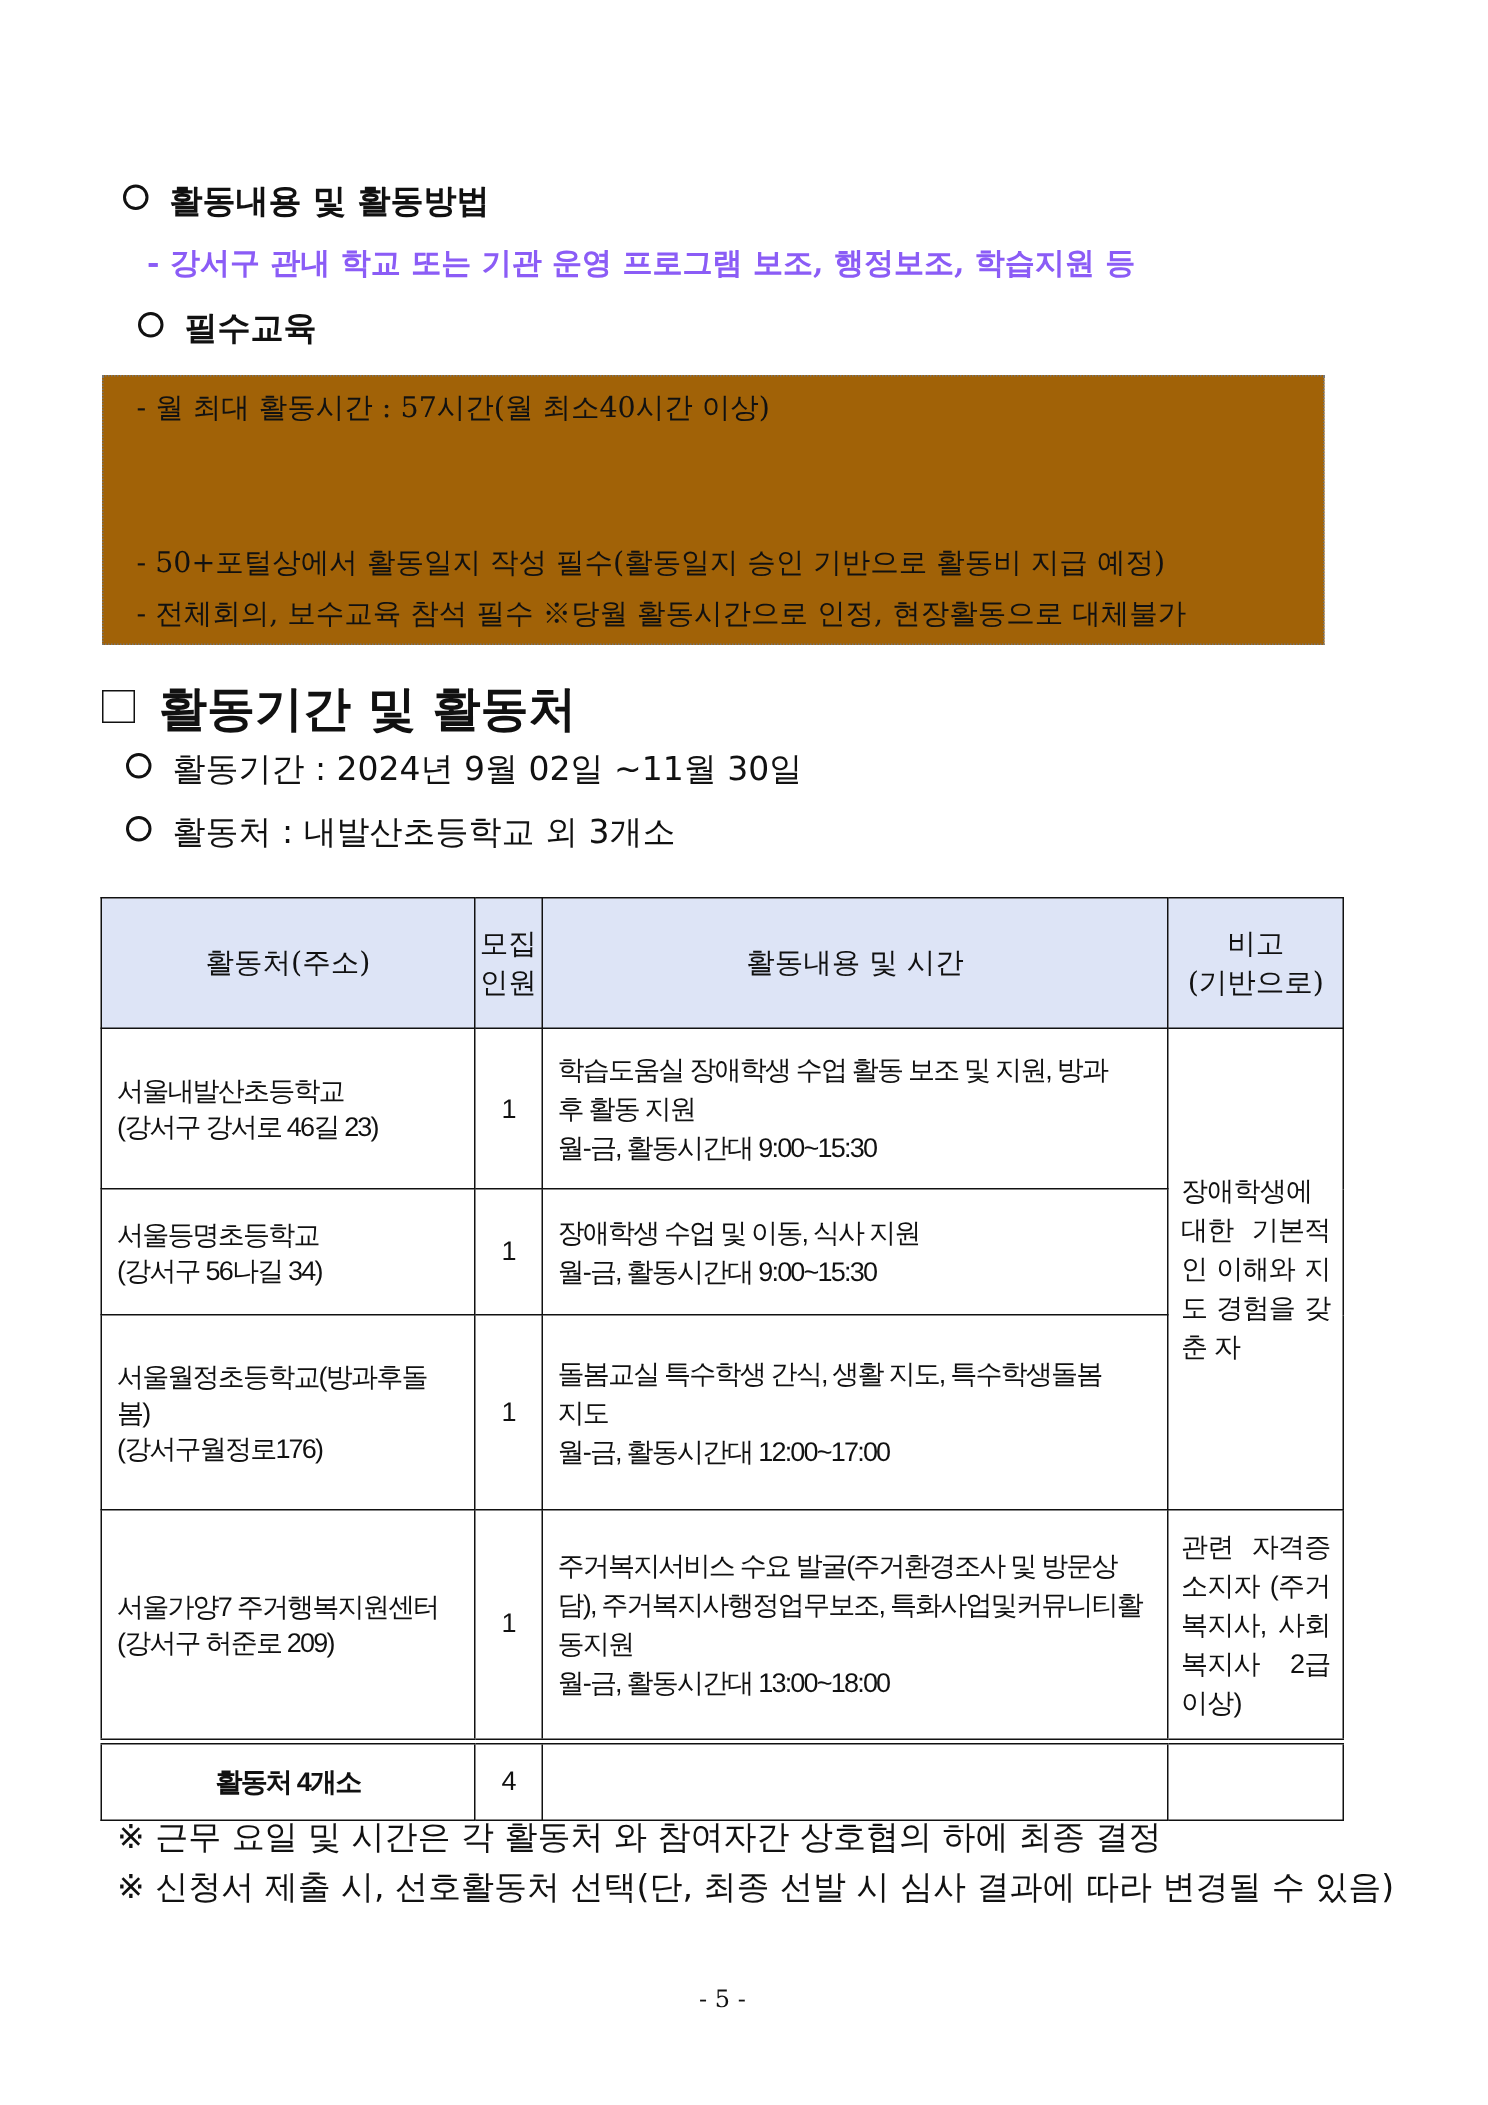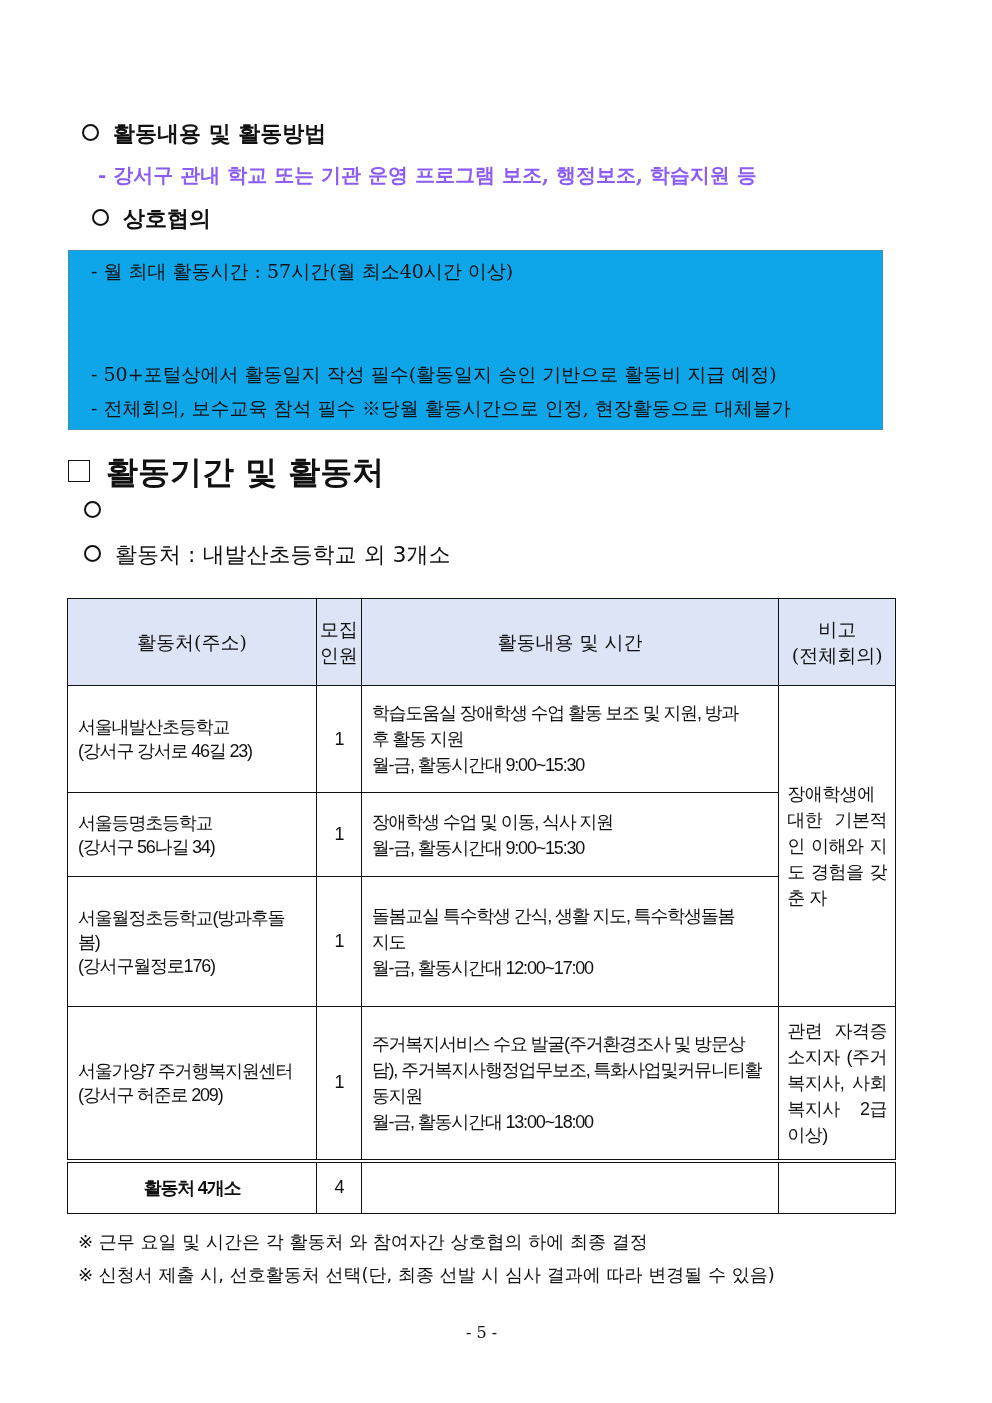--- a/index.html
+++ b/index.html
@@ -1,78 +1,78 @@
 <!DOCTYPE html>
 <html><head>
 <meta charset="utf-8">
 <style>
   html, body { margin:0; padding:0; background:#ffffff; }
   body { width:992px; height:1403px; position:relative; font-family:"DejaVu Sans","Liberation Sans",sans-serif; color:#111; overflow:hidden; }
   .abs { position:absolute; white-space:nowrap; }
   .h-bullet { font-size:22px; font-weight:bold; }
   .circ { display:inline-block; width:13px; height:13px; border:2px solid #111; border-radius:50%; margin-right:14px; vertical-align:middle; position:relative; top:-3px; }
   .red { color:#8b5cf6; font-family:"DejaVu Serif","Liberation Serif",serif; font-weight:bold; font-size:20px; }
-  .cond-box { position:absolute; left:68px; top:250px; width:815px; height:180px; background:#0ea5e9; border:1px dotted #777; box-sizing:border-box; }
+  .cond-box { position:absolute; left:68px; top:250px; width:815px; height:180px; background:#a16207; border:1px dotted #777; box-sizing:border-box; }
   .cond-line { position:absolute; left:22px; font-family:"DejaVu Serif","Liberation Serif",serif; font-size:19px; white-space:nowrap; }
   .sq { display:inline-block; width:20px; height:20px; border:1.5px solid #111; margin-right:16px; vertical-align:middle; position:relative; top:-3px; }
   .sec-title { font-size:32px; font-weight:bold; }
   .sub { font-size:22px; }
   table.main { position:absolute; left:67px; top:598px; border-collapse:collapse; width:829px; font-family:"Liberation Sans","DejaVu Sans",sans-serif; }
   table.main td, table.main th { border:1.5px solid #111; padding:0 10px; font-size:18px; vertical-align:middle; letter-spacing:-1.2px; }
   table.main th { background:#dde4f6; font-family:"DejaVu Serif","Liberation Serif",serif; font-weight:normal; font-size:19px; height:66px; text-align:center; line-height:26px; letter-spacing:0; }
   .c1 { width:218px;margin-top:20px; } .c2 { width:38px; text-align:center; } .c3 { width:380px; } .c4 { width:103px; }
   td.loc { line-height:24px; }
   td.cnt { text-align:center; font-size:19px; }
   td.act { line-height:26px; }
   td.note { line-height:26px; text-align:justify; }
   tr.total td { border-top:4px double #111; height:50px; }
   td.total-label { text-align:center; font-weight:bold; font-size:19px; }
-  .notes { font-size:18px;margin-top:20px; }
+  .notes { font-size:22px; }
   .pageno { font-family:"DejaVu Serif","Liberation Serif",serif; font-size:16px; }
 </style>
 </head>
 <body>
 
 <div class="abs h-bullet" style="left:82px; top:119px;">
   <span class="circ"></span><span>활동내용 및 활동방법</span>
 </div>
 <div class="abs red" style="left:98px; top:162px;">- 강서구 관내 학교 또는 기관 운영 프로그램 보조, 행정보조, 학습지원 등</div>
 
 <div class="abs h-bullet" style="left:92px; top:204px;">
-  <span class="circ"></span><span>상호협의</span>
+  <span class="circ"></span><span>필수교육</span>
 </div>
 
 <div class="cond-box">
   <div class="cond-line" style="top:8px;">- 월 최대 활동시간 : 57시간(월 최소40시간 이상)</div>
   <div class="cond-line" style="top:111px;">- 50+포털상에서 활동일지 작성 필수(활동일지 승인 기반으로 활동비 지급 예정)</div>
   <div class="cond-line" style="top:145px;">- 전체회의, 보수교육 참석 필수 ※당월 활동시간으로 인정, 현장활동으로 대체불가</div>
 </div>
 
 <div class="abs sec-title" style="left:68px; top:451px;">
   <span class="sq"></span><span>활동기간 및 활동처</span>
 </div>
 <div class="abs sub" style="left:84px; top:498px;">
-  <span class="circ"></span>
+  <span class="circ"></span><span>활동기간 : 2024년 9월 02일 ~11월 30일</span>
 </div>
 <div class="abs sub" style="left:84px; top:540px;">
   <span class="circ"></span><span>활동처 : 내발산초등학교 외 3개소</span>
 </div>
 
 <table class="main">
   <tbody>
       <tr>
     <th class="c1">활동처(주소)</th>
     <th class="c2" style="padding:10px 2px;">
       <span>모집</span><br>
       <span>인원</span>
     </th>
     <th class="c3">활동내용 및 시간</th>
     <th class="c4" style="padding:0 4px;">
       <span>비고</span><br>
-      <span>(전체회의)</span>
+      <span>(기반으로)</span>
     </th>
   </tr>
   <tr style="height:107px;">
     <td class="loc">
       <span>서울내발산초등학교</span><br>
       <span>(강서구 강서로 46길 23)</span>
     </td>
     <td class="cnt">1</td>
     <td class="act">
       <span>학습도움실 장애학생 수업 활동 보조 및 지원, 방과</span><br>

